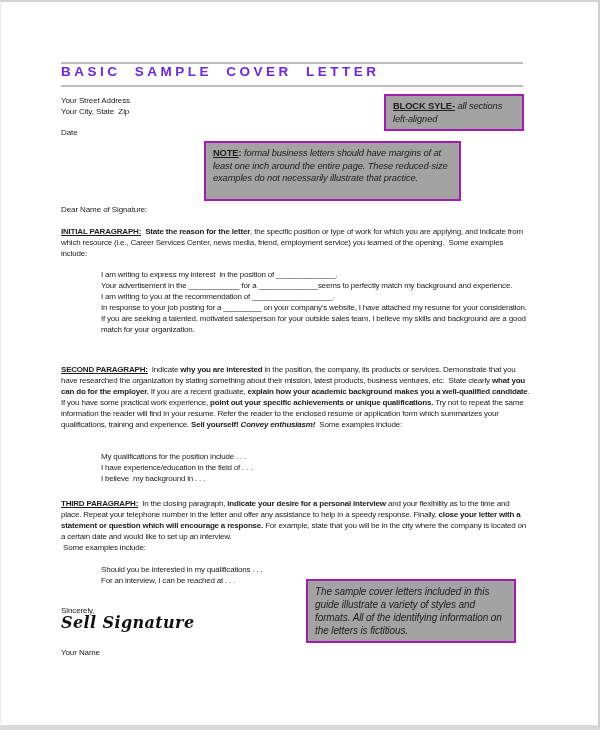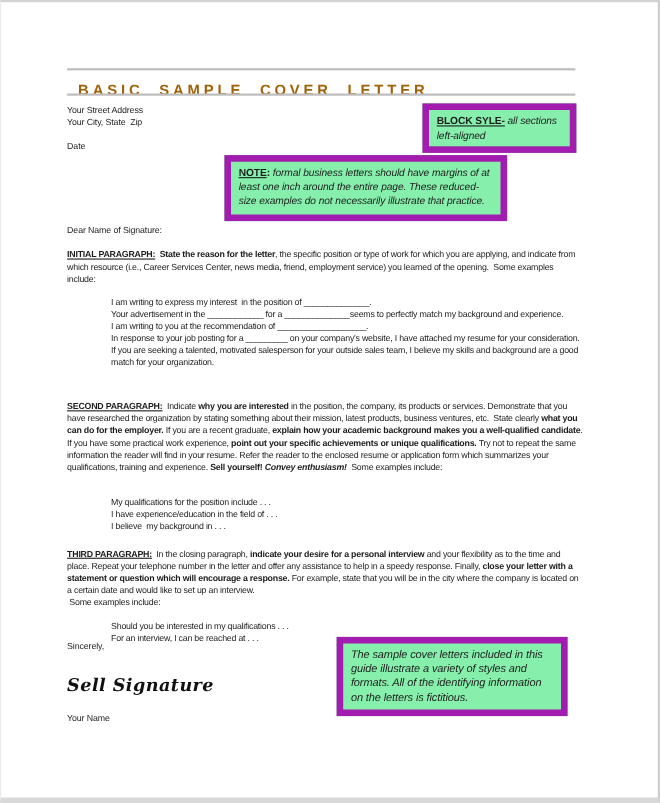--- a/index.html
+++ b/index.html
@@ -6,31 +6,31 @@
   .page{
     position:relative;width:600px;height:730px;box-sizing:border-box;
     background:#ffffff;overflow:hidden;
     font-family:"Liberation Sans",sans-serif;color:#1d1d1d;
     border-top:2px solid #d2d2d2;border-right:2px solid #cfcfcf;
     border-bottom:5px solid #d9d9d9;border-left:1px solid #e9e9e9;
   }
   .abs{position:absolute;}
   .rule{left:60px;width:462px;height:2px;background:#bdbdbd;}
   .title{
-    margin:10px;font-size:13.5px;font-weight:bold;color:#a16207;
+    margin:0;font-size:13.5px;font-weight:bold;color:#6d28d9;
     letter-spacing:3.5px;word-spacing:7px;white-space:nowrap;
   }
   .txt{font-size:8px;line-height:11px;letter-spacing:-0.1px;white-space:pre-wrap;}
   .txt div{white-space:pre-wrap;}
   .para{letter-spacing:-0.2px;}
   .b{font-weight:bold;}
   .i{font-style:italic;}
   .bi{font-weight:bold;font-style:italic;text-align:center;}
   .bu{font-weight:bold;text-decoration:underline;}
-  .box{box-sizing:border-box;border:6px solid #a21caf;background:#86efac;}
+  .box{box-sizing:border-box;border:2px solid #a21caf;background:#a3a3a3;}
   .boxtxt{padding:4px 7px;font-size:9.3px;line-height:12.5px;letter-spacing:-0.1px;white-space:pre-wrap;}
   .disc .boxtxt{font-style:italic;font-size:10px;line-height:13px;}
   .signature{
     font-family:"DejaVu Serif",serif;font-style:italic;font-weight:bold;
     font-size:16px;letter-spacing:0.4px;color:#111;white-space:nowrap;
   }
 </style>
 </head>
 <body>
 
@@ -62,17 +62,17 @@
   <div class="abs txt para" style="top:449px;left:100px;width:430px;"><div>My qualifications for the position include . . .</div><div>I have experience/education in the field of . . .</div><div>I believe  my background in . . .</div></div>
 
   <div class="abs txt para" style="top:496px;left:60px;width:470px;"><span class="bu">THIRD PARAGRAPH:</span><span>  In the closing paragraph, </span><span class="b">indicate your desire for a personal interview</span><span> and your flexibility as to the time and place. Repeat your telephone number in the letter and offer any assistance to help in a speedy response. Finally, </span><span class="b">close your letter with a statement or question which will encourage a response.</span><span> For example, state that you will be in the city where the company is located on a certain date and would like to set up an interview.
  Some examples include:</span></div>
   <div class="abs txt para" style="top:562px;left:100px;width:440px;"><div>Should you be interested in my qualifications . . .</div><div>For an interview, I can be reached at . . .</div></div>
 
   <div class="abs box disc" style="top:577px;left:305px;width:210px;min-height:63px;">
     <div class="boxtxt">The sample cover letters included in this guide illustrate a variety of styles and formats. All of the identifying information on the letters is fictitious.</div>
   </div>
 
-  <div class="abs txt" style="top:580px;left:60px;text-align:right;">Sincerely,</div>
+  <div class="abs txt" style="top:603px;left:60px;text-align:right;">Sincerely,</div>
   <div class="abs signature" style="top:611px;left:60px;">Sell Signature</div>
   <div class="abs txt" style="top:645px;left:60px;">Your Name</div>
 
 </div>
 
 </body></html>

